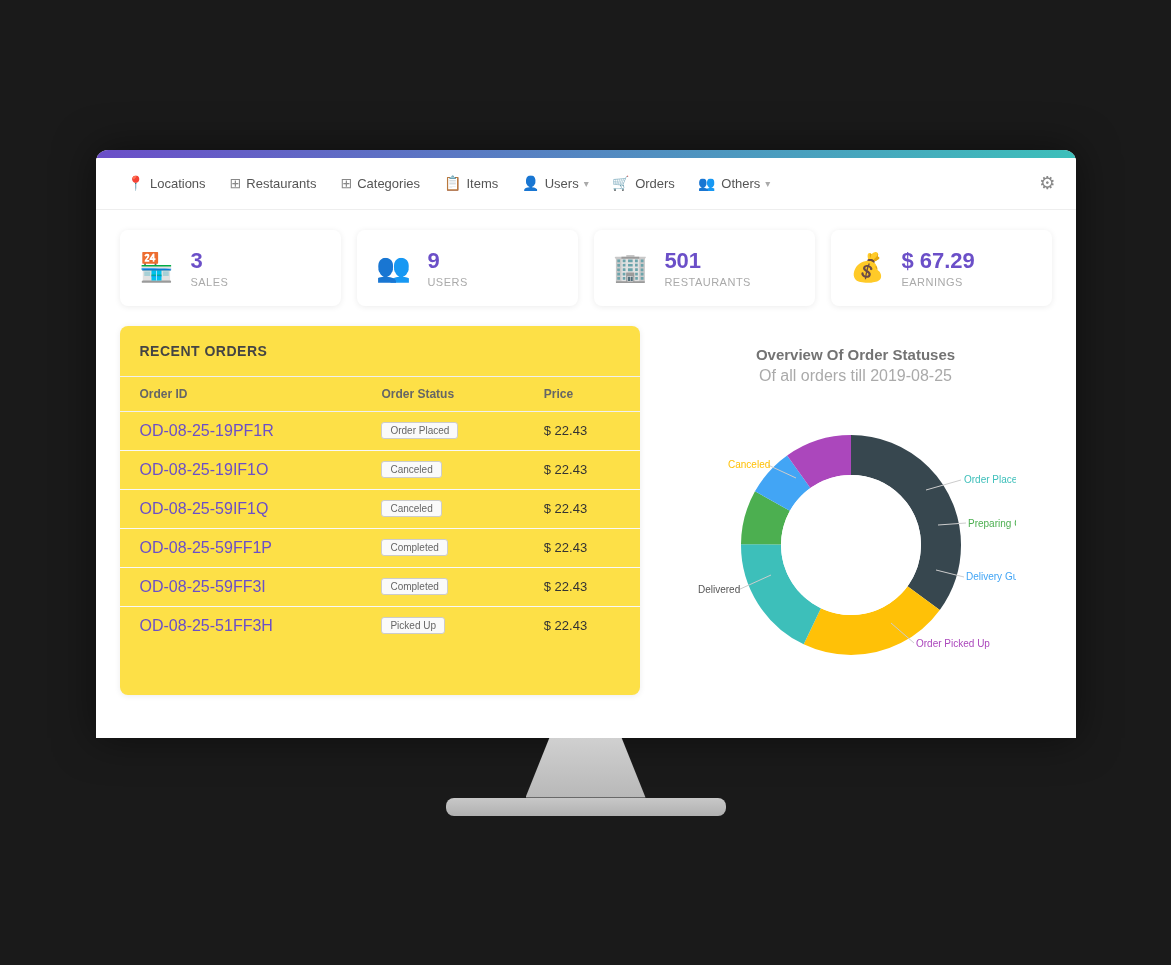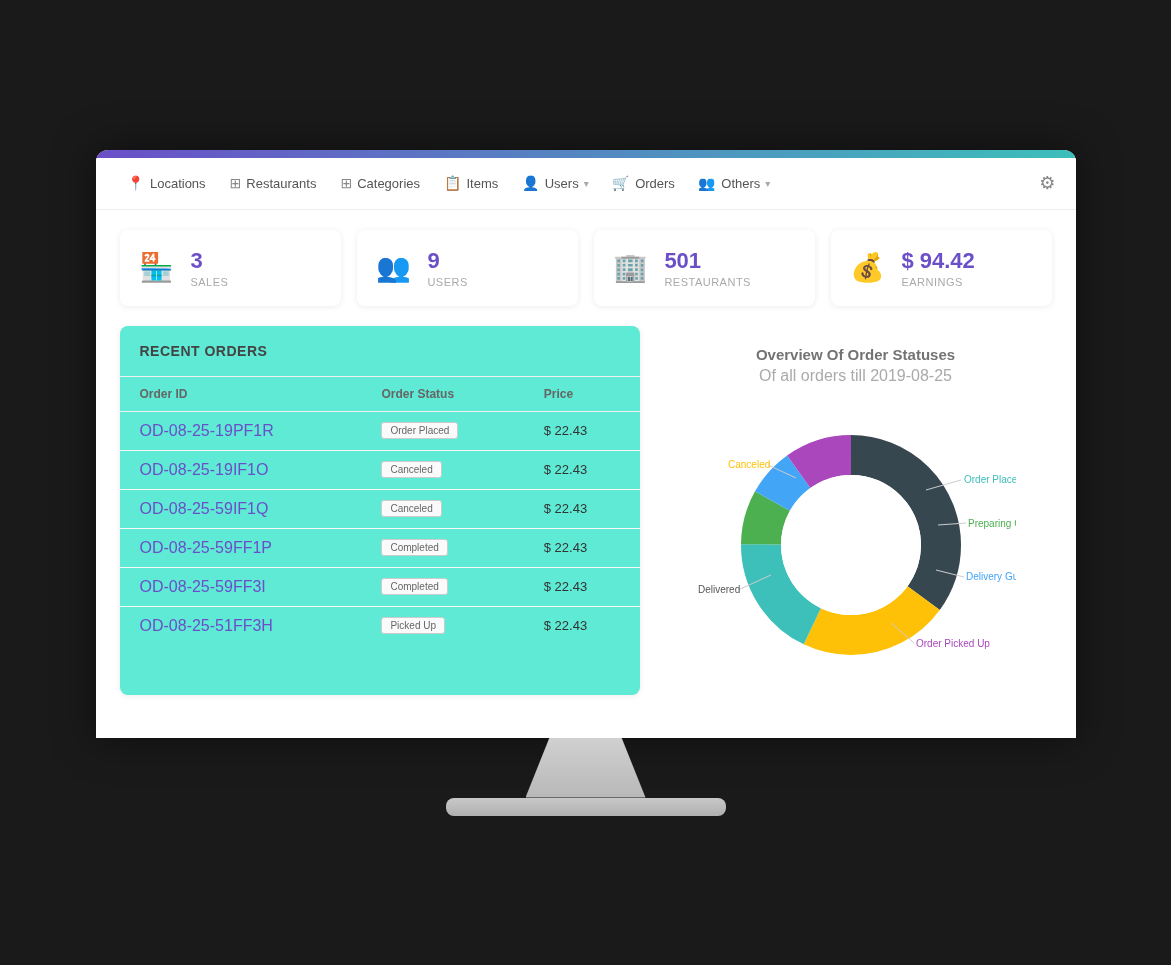--- a/index.html
+++ b/index.html
@@ -132,21 +132,21 @@
     
     .main-content {
       display: flex;
       gap: 0;
       padding: 0 24px 24px;
     }
 
     
     .orders-panel {
       flex: 0 0 520px;
-      background: #5eead4;
+      background: #fde047;
       border-radius: 8px;
       box-shadow: 0 1px 6px rgba(0,0,0,0.08);
       overflow: hidden;
     }
 
     .orders-header {
       padding: 16px 20px;
       border-bottom: 1px solid #f0f0f0;
     }
 
@@ -305,21 +305,21 @@
         <div class="stat-card">
           <span class="stat-icon">🏢</span>
           <div class="stat-info">
             <span class="stat-value">501</span>
             <span class="stat-label">RESTAURANTS</span>
           </div>
         </div>
         <div class="stat-card">
           <span class="stat-icon">💰</span>
           <div class="stat-info">
-            <span class="stat-value">$ 94.42</span>
+            <span class="stat-value">$ 67.29</span>
             <span class="stat-label">EARNINGS</span>
           </div>
         </div>
       </div>
 
       <div class="main-content">
 
         <div class="orders-panel">
           <div class="orders-header">
             <span class="orders-title">RECENT ORDERS</span>

